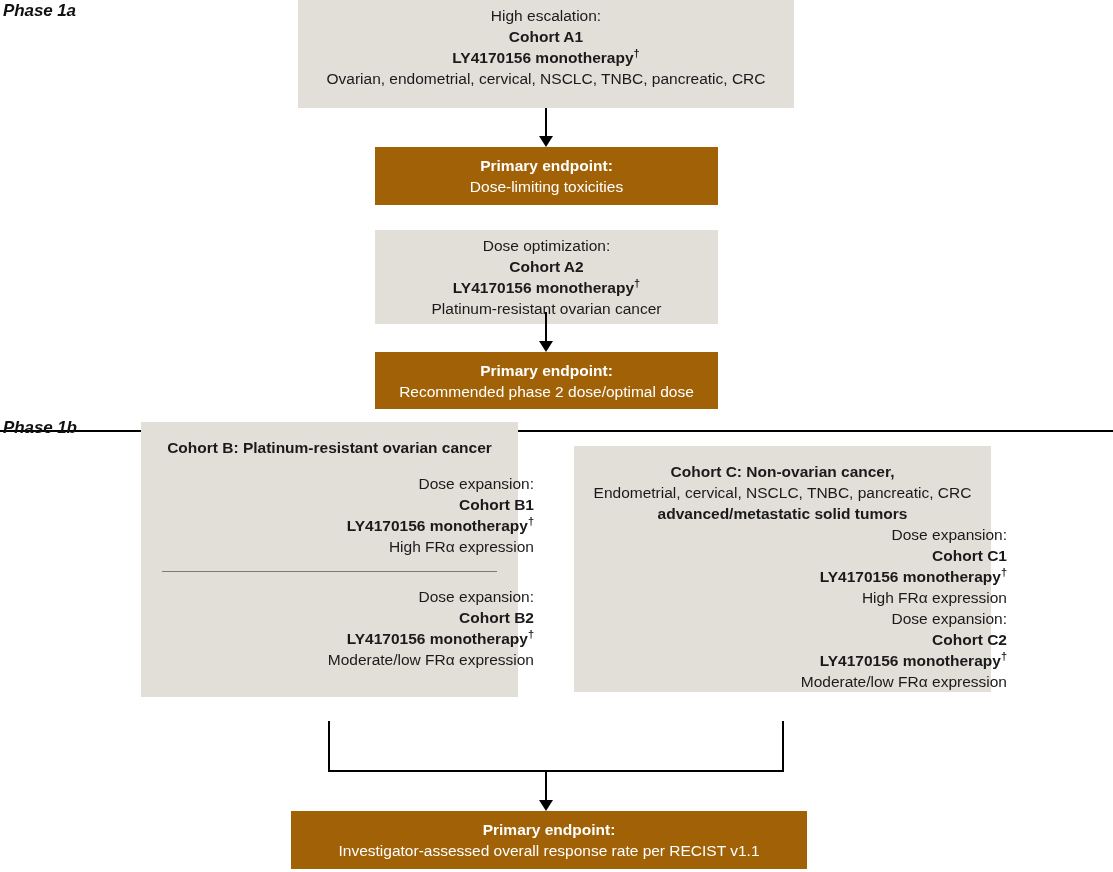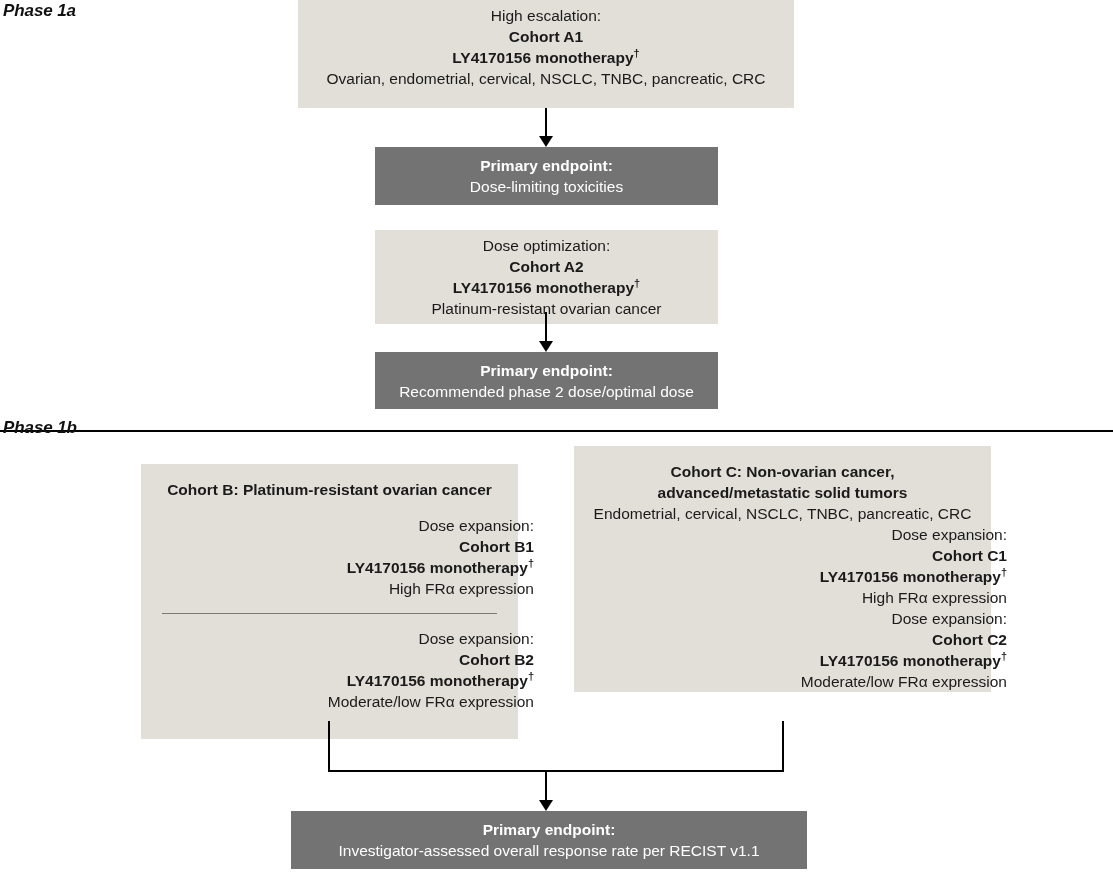--- a/index.html
+++ b/index.html
@@ -52,21 +52,21 @@
     flex-direction: column;
     align-items: center;
     justify-content: center;
     text-align: center;
   }
   .box.gray {
     background: #e2dfd9;
     color: #1a1a1a;
   }
   .box.navy {
-    background: #737373;
+    background: #a16207;
     color: #ffffff;
   }
   .line {
     font-size: 15.5px;
     line-height: 21px;
     white-space: nowrap;
   }
   .line.bold { font-weight: bold; }
   .line.head {
     font-weight: bold;
@@ -88,21 +88,21 @@
   }
   #box-cohort-a2 {
     left: 375px; top: 230px; width: 343px; height: 94px;
   }
   #box-endpoint-rp2d {
     left: 375px; top: 352px; width: 343px; height: 57px;
   }
 
   
   #box-cohort-b {
-    left: 141px; top: 464px; width: 377px; height: 275px;
+    left: 141px; top: 422px; width: 377px; height: 275px;
     justify-content: flex-start;
     padding-top: 15px;
   }
   #box-cohort-c {
     left: 574px; top: 446px; width: 417px; height: 246px;
     justify-content: flex-start;
     padding-top: 15px;
   }
   .sub-block {
     display: flex;
@@ -227,22 +227,22 @@
       <div class="line bold">Cohort B2</div>
       <div class="line bold">
         <span>LY4170156 monotherapy</span><span class="sup">†</span>
       </div>
       <div class="line">Moderate/low FRα expression</div>
     </div>
   </div>
 
   <div class="box gray" id="box-cohort-c">
     <div class="line head">Cohort C: Non-ovarian cancer,</div>
+    <div class="line">Endometrial, cervical, NSCLC, TNBC, pancreatic, CRC</div>
     <div class="line head">advanced/metastatic solid tumors</div>
-    <div class="line">Endometrial, cervical, NSCLC, TNBC, pancreatic, CRC</div>
     <div class="spacer-head"></div>
 
     <div class="sub-block">
       <div class="line">Dose expansion:</div>
       <div class="line bold">Cohort C1</div>
       <div class="line bold">
         <span>LY4170156 monotherapy</span><span class="sup">†</span>
       </div>
       <div class="line">High FRα expression</div>
     </div>

